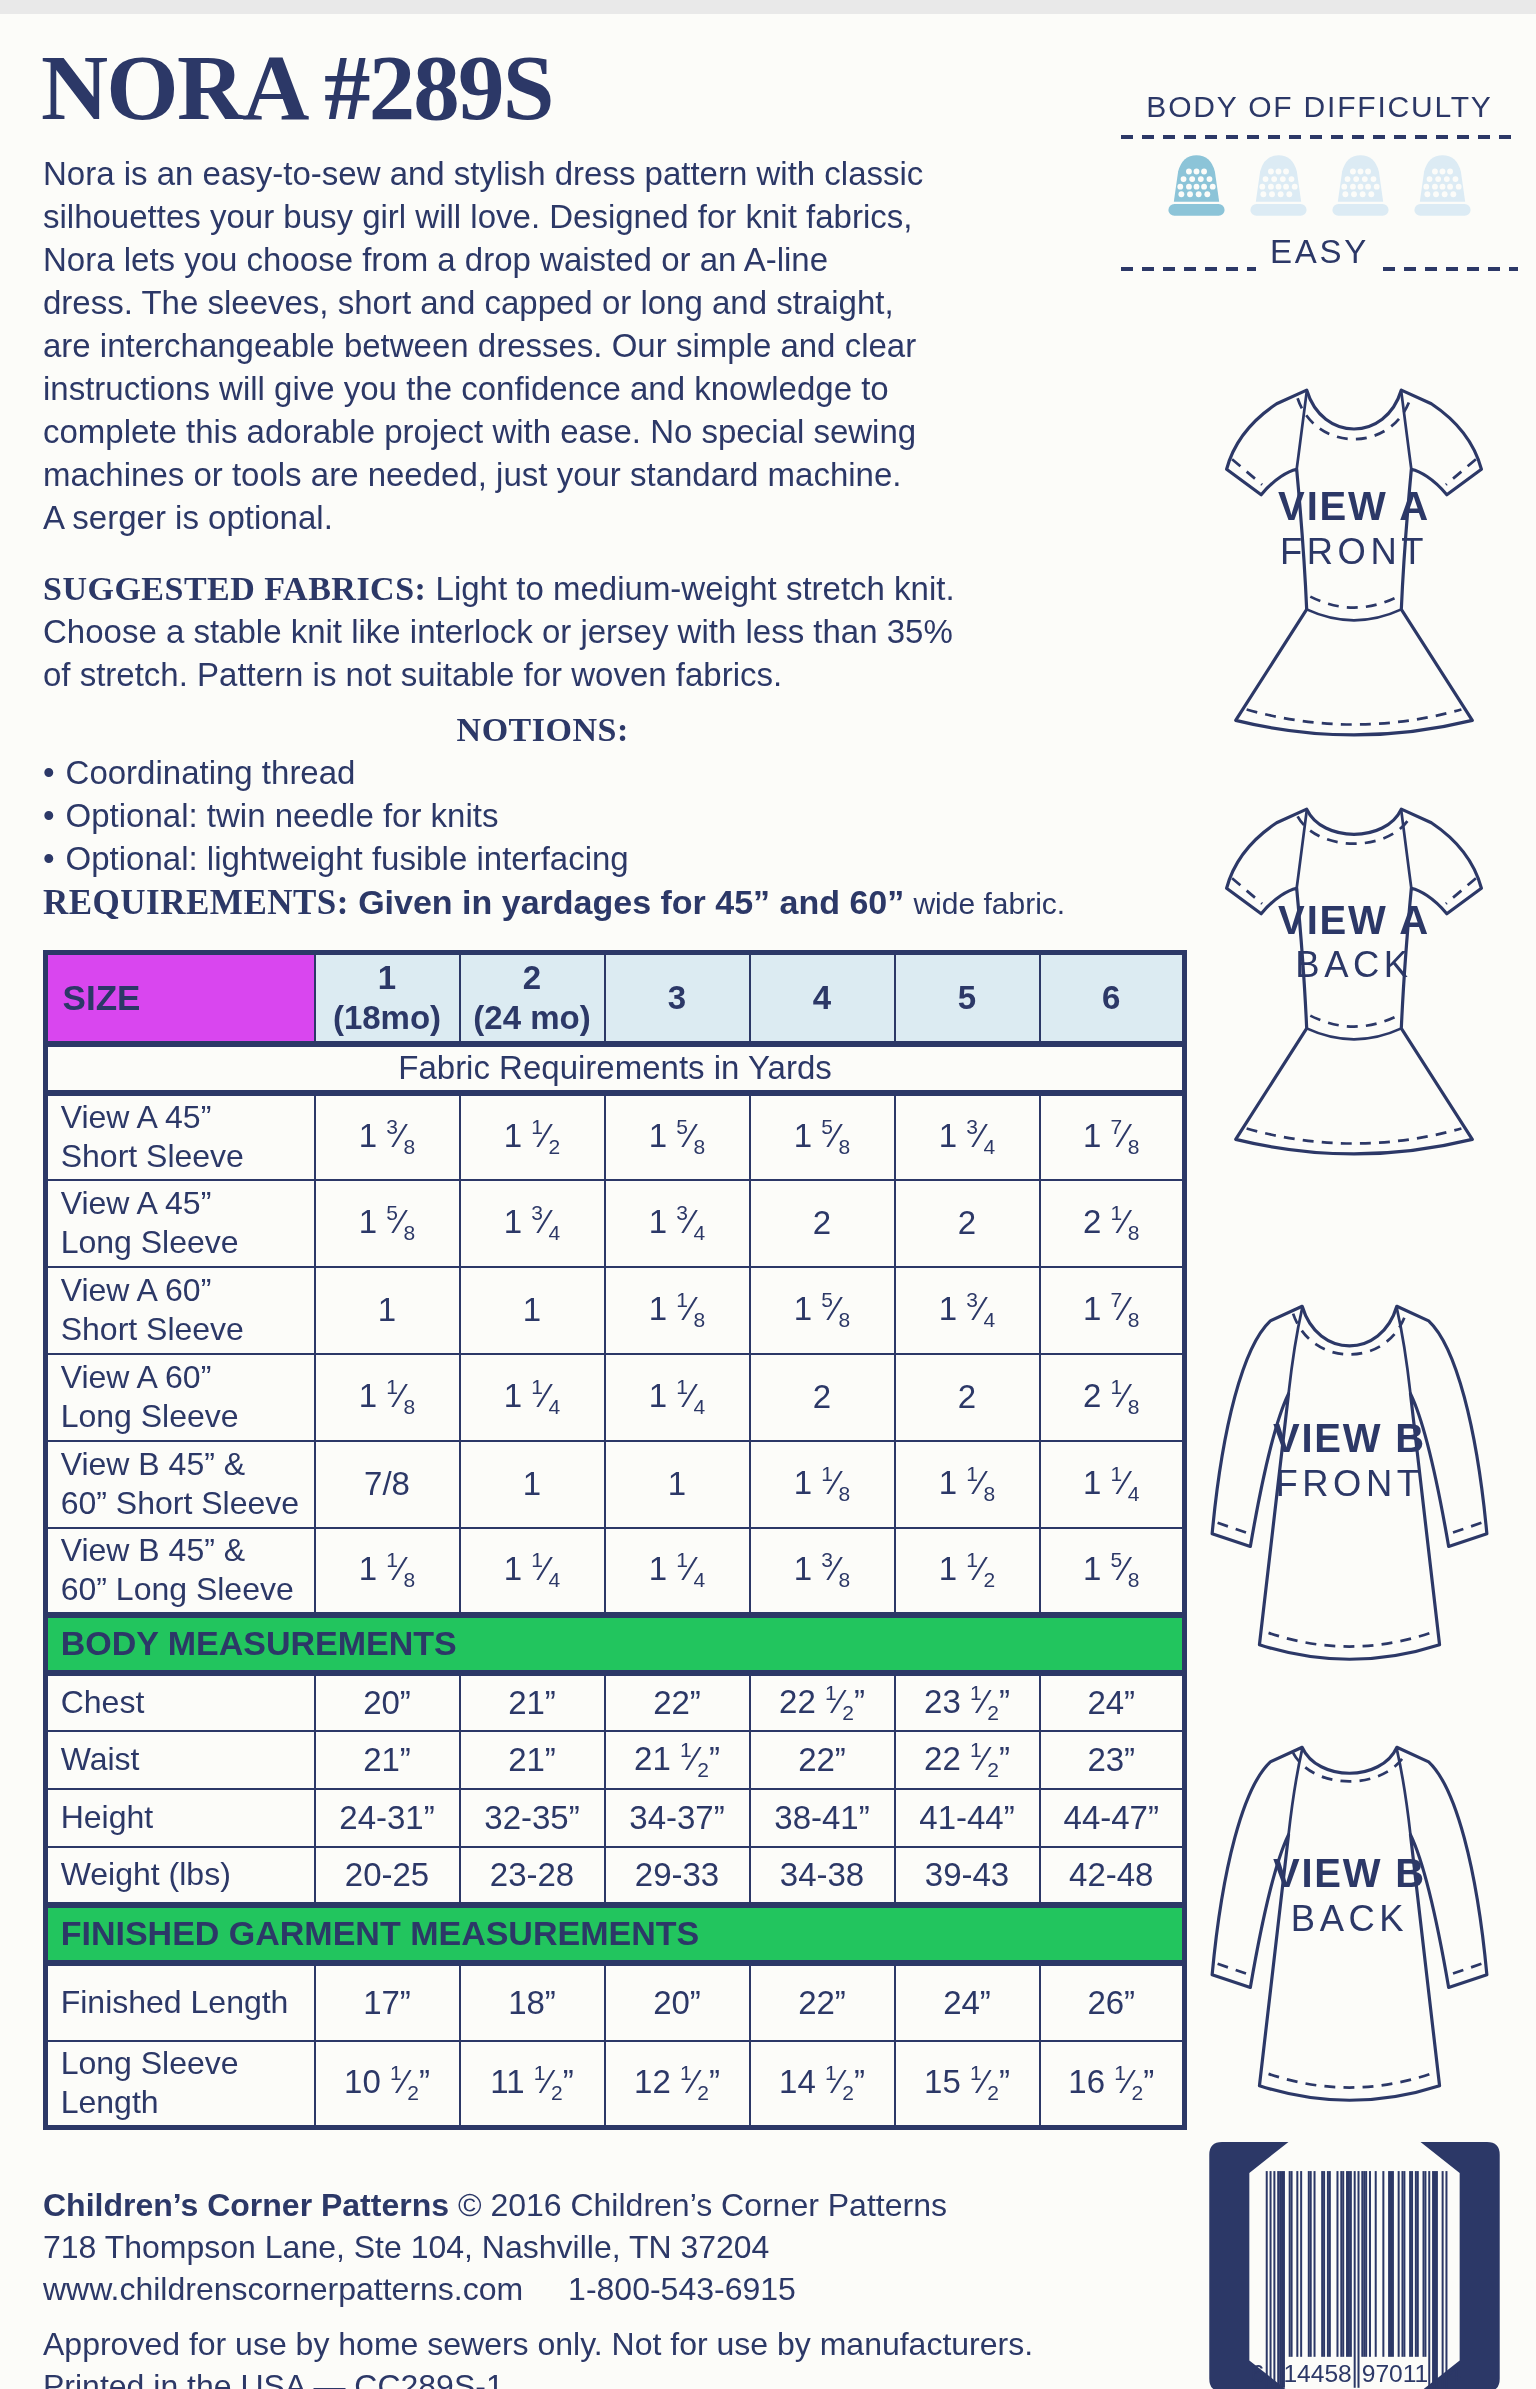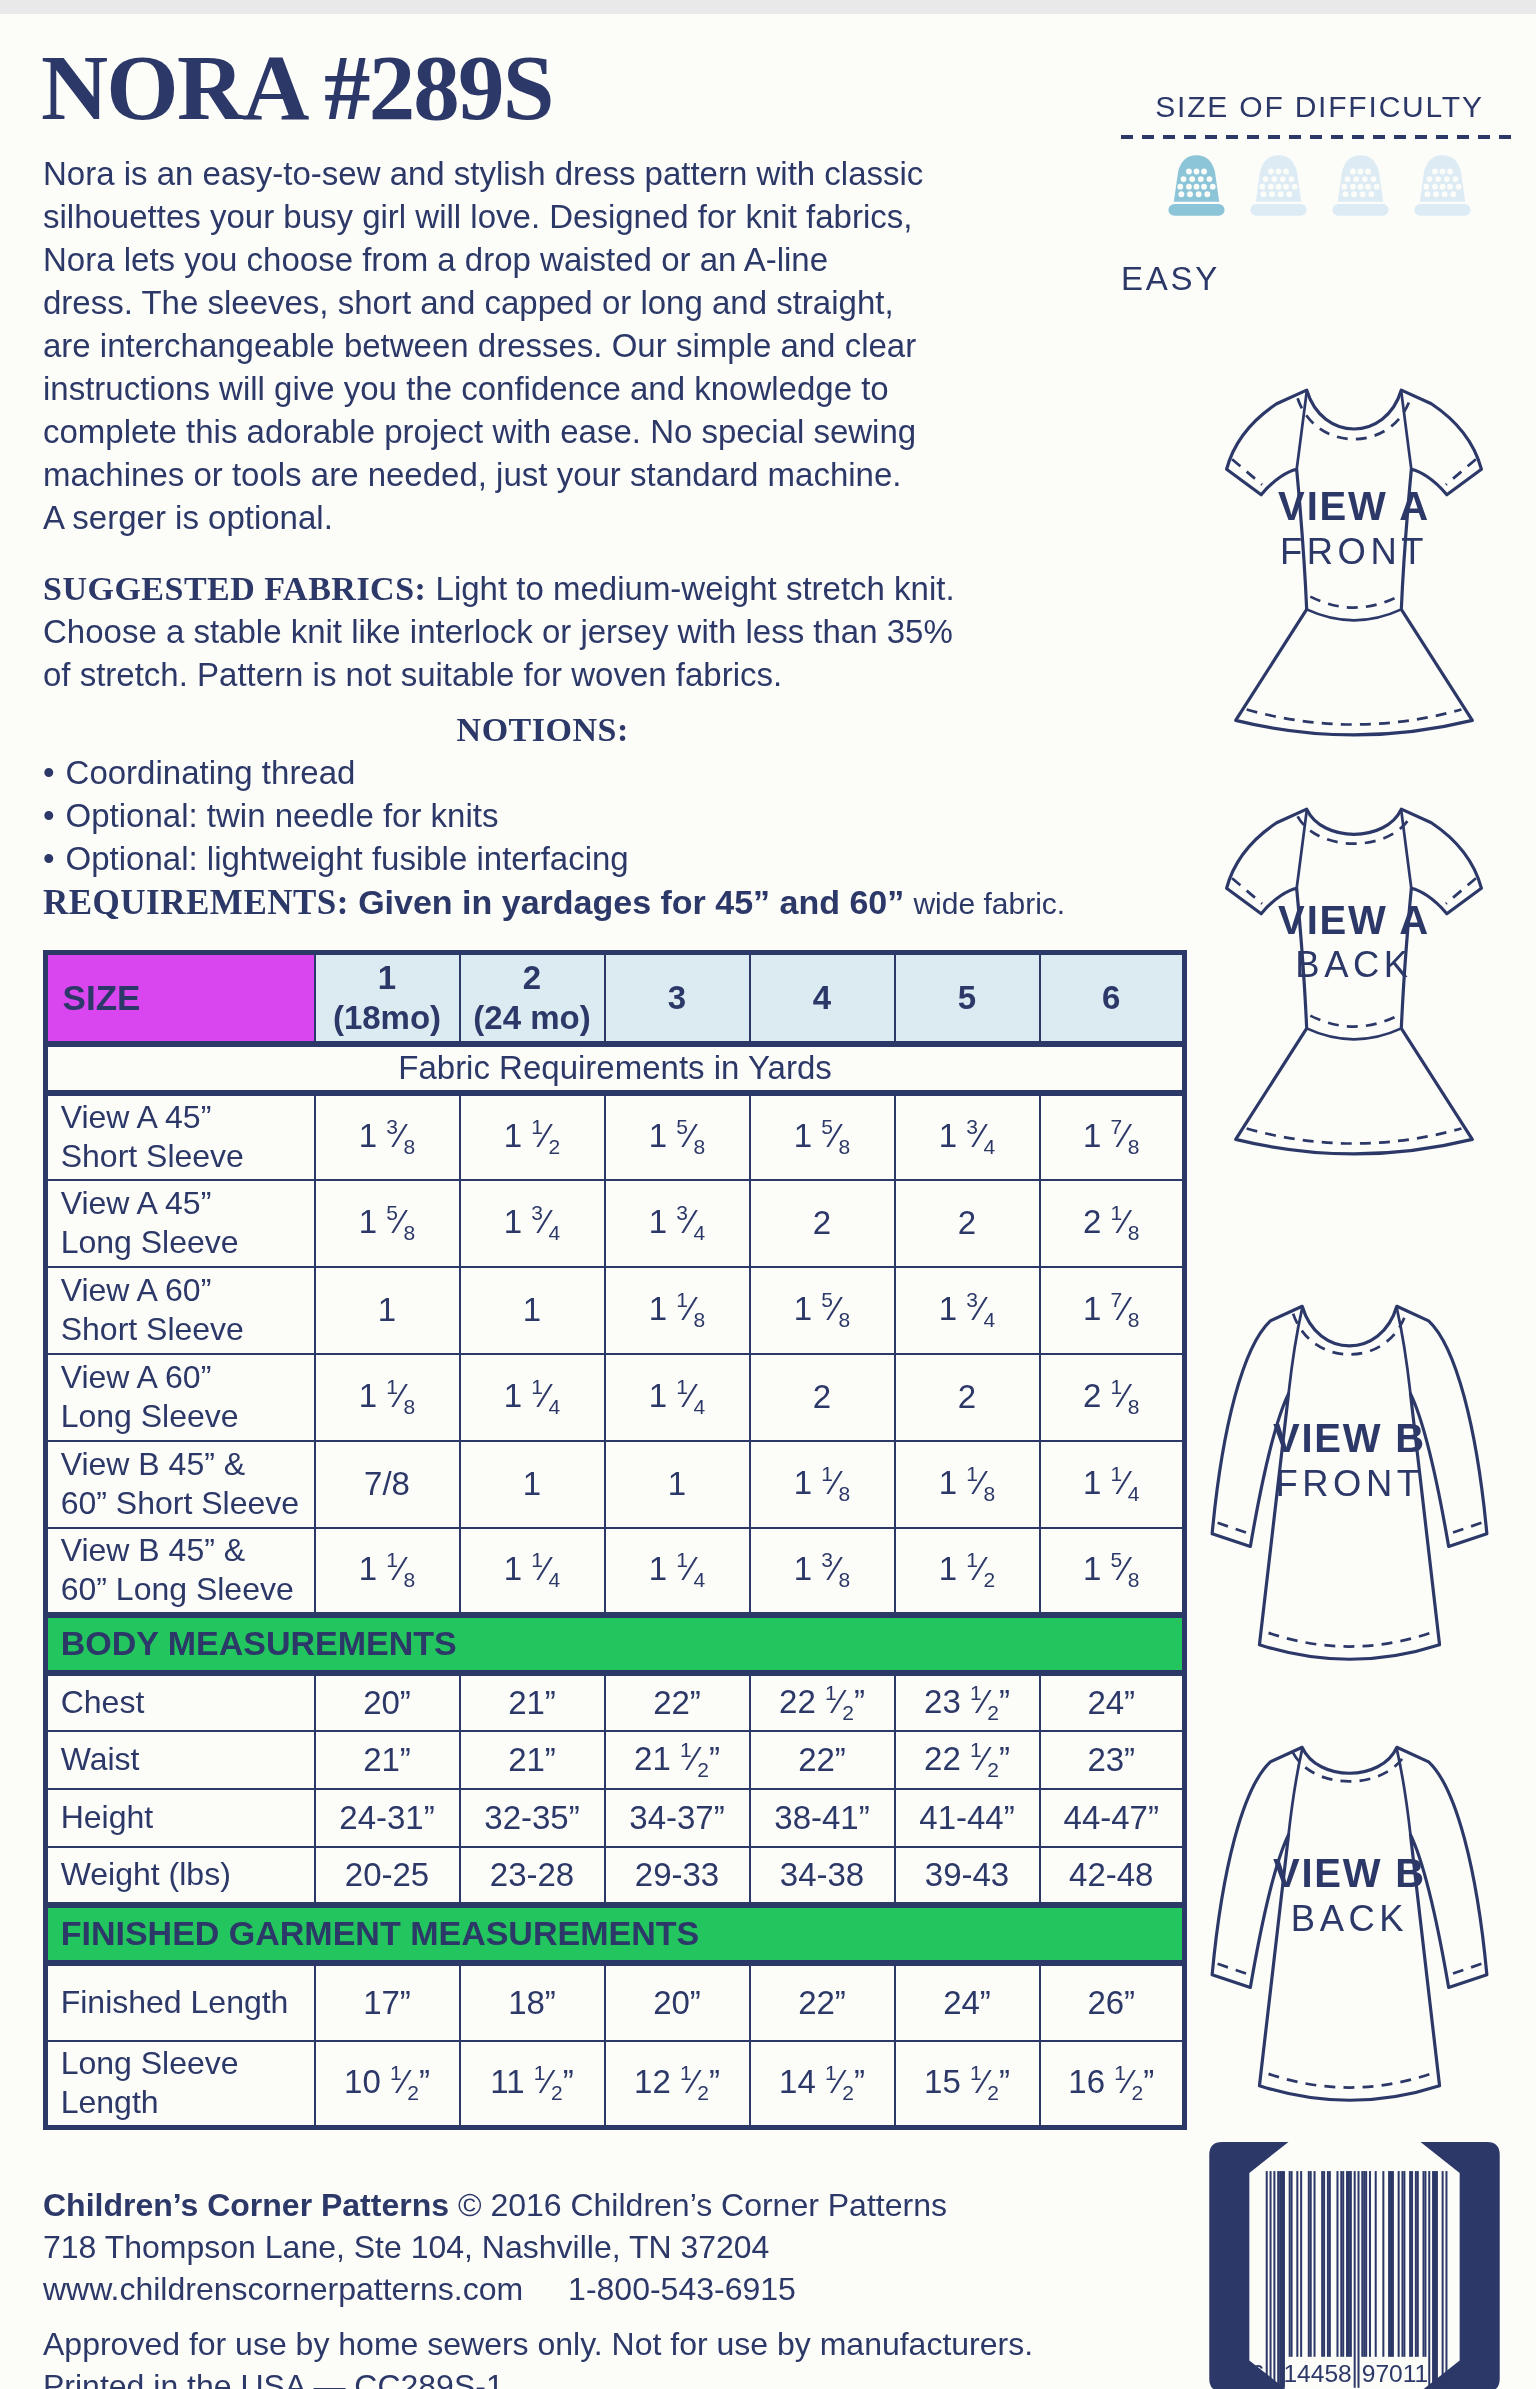--- a/index.html
+++ b/index.html
@@ -27,21 +27,21 @@
   .requirements .rest{font-size:30px;}
 
   
   .difficulty{position:absolute; left:1121px; top:76px; width:397px;}
   .difficulty-title{font-size:30px; letter-spacing:1.8px; text-align:center; font-weight:400;}
   .dashline{height:3.6px; margin-top:11px;
     background:repeating-linear-gradient(90deg,#2c3867 0 12px,transparent 12px 21px);}
   .thimbles{display:flex; justify-content:center; gap:12.7px; margin-top:12.7px;}
   .thimble{width:69px; height:67px; color:#dcebf4;}
   .thimble.filled{color:#8cc4d8;}
-  .easy-row{display:flex; align-items:flex-start; gap:27px; margin-top:14.6px;flex-direction:column;}
+  .easy-row{display:flex; align-items:flex-end; gap:14px; margin-top:14.6px;}
   .easy-row .dash{flex:1; height:3.6px;
     background:repeating-linear-gradient(90deg,#2c3867 0 12px,transparent 12px 21px);}
   .easy-label{font-size:33px; letter-spacing:2.7px;}
 
   
   .spec-table{
     position:absolute; left:43px; top:936px;
     border-collapse:collapse; table-layout:fixed; width:1141px;
     border:5.5px solid #2c3867;
   }
@@ -312,21 +312,21 @@
     <div>
       <span>www.childrenscornerpatterns.com</span>
       <span class="ph">1-800-543-6915</span>
     </div>
     <div class="gap"></div>
     <div>Approved for use by home sewers only. Not for use by manufacturers.</div>
     <div>Printed in the USA — CC289S-1</div>
   </div>
 
   <div class="difficulty">
-    <div class="difficulty-title">SIZE OF DIFFICULTY</div>
+    <div class="difficulty-title">BODY OF DIFFICULTY</div>
     <div class="dashline"></div>
     <div class="thimbles">
       <svg class="thimble filled" viewBox="0 0 62 62">
           <use href="#thimble-shape"></use>
         </svg>
       <svg class="thimble" viewBox="0 0 62 62">
           <use href="#thimble-shape"></use>
         </svg>
       <svg class="thimble" viewBox="0 0 62 62">
           <use href="#thimble-shape"></use>

